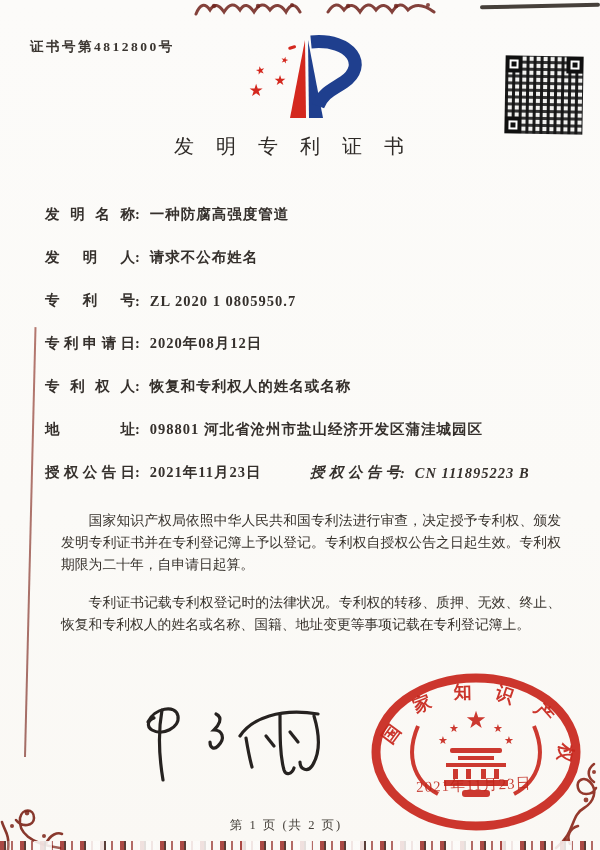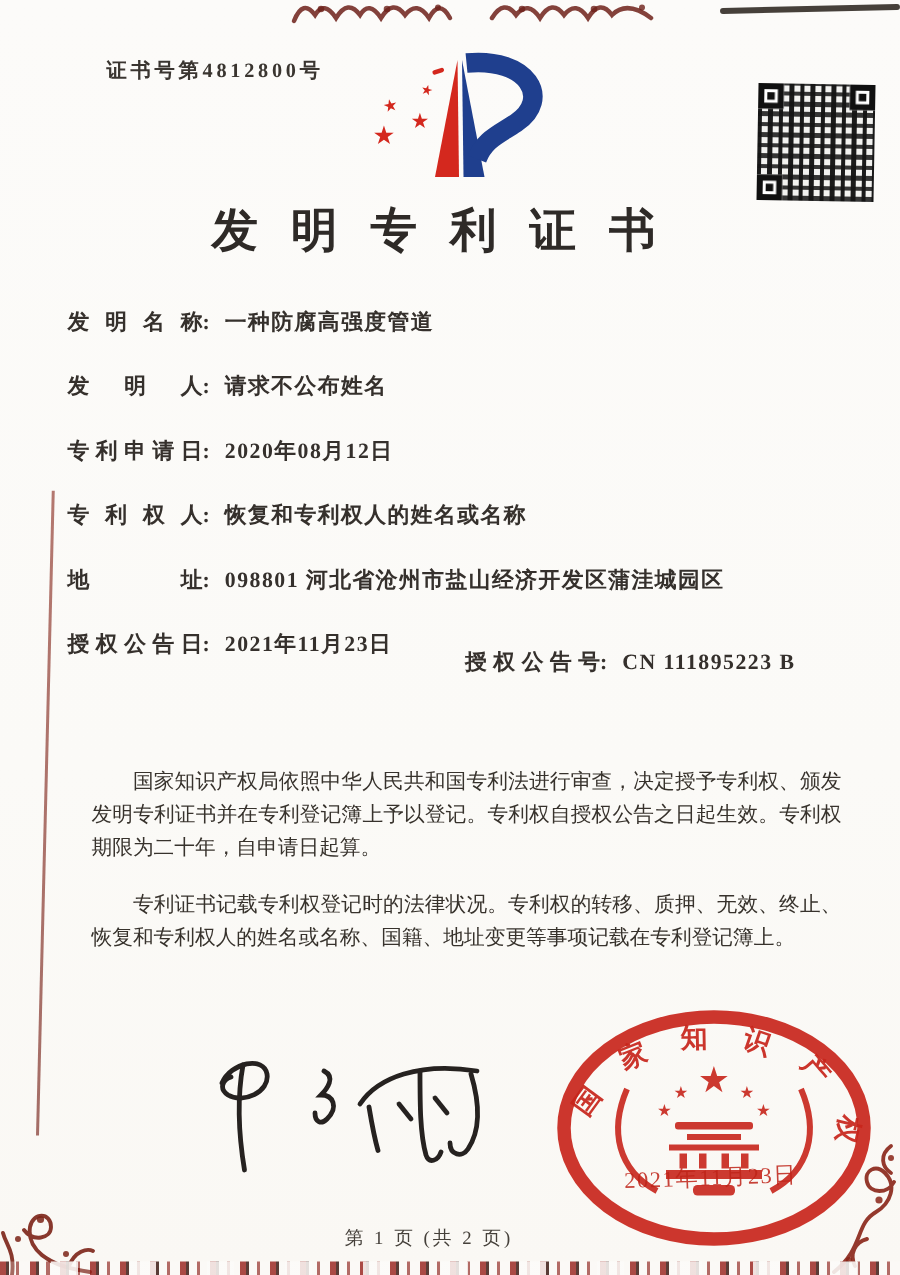--- a/index.html
+++ b/index.html
@@ -5,33 +5,33 @@
   html,body{margin:0;padding:0;background:#e8e6e2;}
   .page{
     position:relative;width:600px;height:850px;margin:0 auto;
     background:linear-gradient(180deg,#fcfbf9 0%,#fbfaf7 60%,#faf8f4 100%);
     overflow:hidden;
     font-family:"Liberation Serif","DejaVu Serif",serif;
     color:#35302c;
   }
   .abs{position:absolute;}
   .cert-number{
-    left:30px;top:38px;font-size:13.5px;font-weight:600;letter-spacing:2.5px;color:#3a3530;margin-left:41px;
+    left:30px;top:38px;font-size:13.5px;font-weight:600;letter-spacing:2.5px;color:#3a3530;
   }
   .cert-title{
     left:0;top:133px;width:600px;text-align:center;
-    font-size:31px;font-weight:700;letter-spacing:22px;box-sizing:border-box;
+    font-size:20px;font-weight:400;letter-spacing:22px;box-sizing:border-box;
     color:#2e2a27;
   }
   .fields{left:45px;top:205px;width:535px;}
   .f-row{position:relative;height:22px;margin-bottom:21px;font-size:14.5px;font-weight:600;white-space:nowrap;}
   .f-label{display:inline-block;width:90px;text-align:justify;text-align-last:justify;vertical-align:bottom;}
   .f-colon{display:inline-block;margin-right:10px;}
   .f-value{letter-spacing:1px;}
-  .f-right{position:absolute;left:265px;top:12px;}
+  .f-right{position:absolute;left:265px;top:0;font-style:italic;}
   .body-text{
     left:45px;top:494px;width:532px;font-size:13.8px;line-height:1.6;
     text-align:justify;color:#37322c;font-weight:500;
   }
   .body-text p{margin:16px;text-indent:2em;}
   .sig-block{left:54px;top:710px;font-size:15px;letter-spacing:3px;color:#3a3530;line-height:31px;font-weight:600;}
   .footer{left:0;top:817px;width:600px;text-align:center;font-size:12.5px;letter-spacing:2px;color:#45403a;transform:translateX(-14px);}
   
   .qr{
     left:505px;top:56px;width:78px;height:78px;transform:rotate(1deg);
@@ -101,20 +101,23 @@
   </div>
 
   <div class="abs cert-title">发明专利证书</div>
 
   <div class="abs fields">
     <div class="f-row">
       <span class="f-label">发明名称</span><span class="f-colon">:</span><span class="f-value">一种防腐高强度管道</span>
     </div>
     <div class="f-row">
       <span class="f-label">发明人</span><span class="f-colon">:</span><span class="f-value">请求不公布姓名</span>
+    </div>
+    <div class="f-row">
+      <span class="f-label">专利号</span><span class="f-colon">:</span><span class="f-value">ZL 2020 1 0805950.7</span>
     </div>
     <div class="f-row">
       <span class="f-label">专利申请日</span><span class="f-colon">:</span><span class="f-value">2020年08月12日</span>
     </div>
     <div class="f-row">
       <span class="f-label">专利权人</span><span class="f-colon">:</span><span class="f-value">恢复和专利权人的姓名或名称</span>
     </div>
     <div class="f-row">
       <span class="f-label">地址</span><span class="f-colon">:</span><span class="f-value">098801 河北省沧州市盐山经济开发区蒲洼城园区</span>
     </div>

